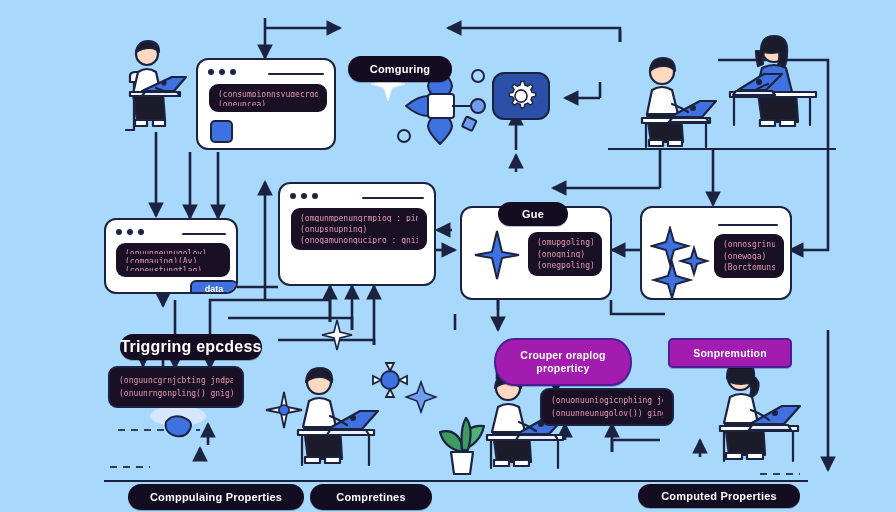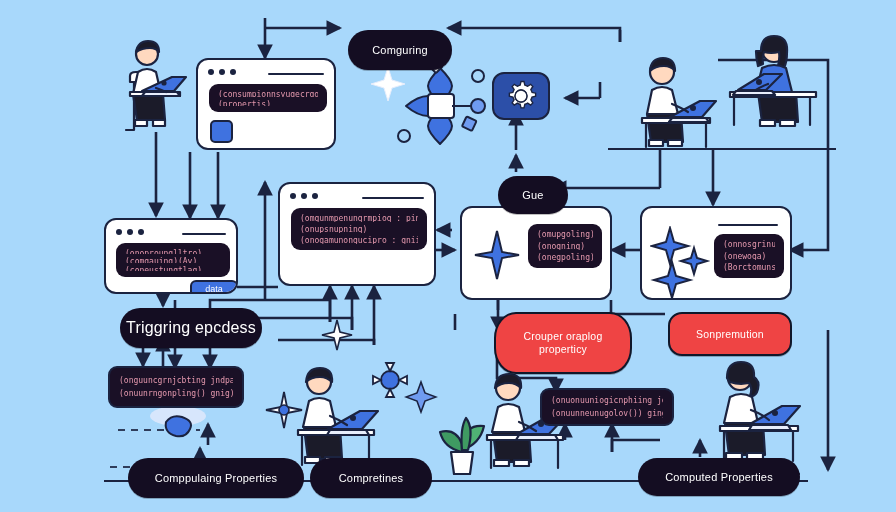--- a/index.html
+++ b/index.html
@@ -13,29 +13,30 @@
 
   
   .pill{
     position:absolute;
     background:#140d22;
     color:#ffffff;
     border-radius:999px;
     display:flex;align-items:center;justify-content:center;
     text-align:center;
     letter-spacing:.2px;
-    font-weight:400;
+    font-weight:700;
     box-shadow:0 1px 0 rgba(0,0,0,.25);
     z-index:40;
     white-space:nowrap;
-    padding:7px 12px;
+    padding:0 12px;
+    margin-top:26px;
   }
   .pill.blue{
-    background:#ef4444;
-    border:2px solid #0f172a;
+    background:#a21caf;
+    border:2px solid #4c1d95;
     color:#fff;
   }
   .pill.cloudy{
     border-radius:22px/26px;
   }
 
   
   .win{
     position:absolute;
     background:#ffffff;
@@ -66,21 +67,21 @@
     overflow:hidden;
     opacity:.92;
   }
   .btn-blue{
     position:absolute;
     background:#3f72e0;
     border:2px solid #1b2340;
     border-radius:6px;
     color:#fff;
     font-size:9px;
-    font-weight:400;
+    font-weight:700;
     display:flex;align-items:center;justify-content:center;
   }
   .swatch{
     position:absolute;
     background:#3f72e0;
     border:2px solid #1b2340;
     border-radius:5px;
   }
   .gearbox{
     position:absolute;
@@ -390,34 +391,34 @@
 
   <div class="win" style="left:196px;top:58px;width:140px;height:92px;">
     <div class="dots">
         <i></i>
         <i></i>
         <i></i>
       </div>
     <div class="urlbar" style="width:56px;"></div>
     <div class="code" style="left:11px;top:24px;width:118px;height:28px;">
       <span>(consumpionnsyugecrgo : gohing)</span>
-      <span>(propertis)</span>
+      <span>(oneuncea)</span>
     </div>
     <div class="swatch" style="left:12px;top:60px;width:19px;height:19px;"></div>
   </div>
 
   <div class="win" style="left:104px;top:218px;width:134px;height:76px;">
     <div class="dots">
         <i></i>
         <i></i>
         <i></i>
       </div>
     <div class="urlbar" style="width:44px;"></div>
     <div class="code" style="left:10px;top:23px;width:114px;height:34px;">
-      <span>(onoprounglltro)</span>
+      <span>(onuunneunugolov)</span>
       <span>(comgauing)(Ay)</span>
       <span>(coneustungtlag)</span>
     </div>
     <div class="btn-blue" style="left:84px;top:60px;width:44px;height:14px;">data</div>
   </div>
 
   <div class="win" style="left:278px;top:182px;width:158px;height:104px;">
     <div class="dots">
         <i></i>
         <i></i>
@@ -428,21 +429,21 @@
       <span>(omgunmpenungrmpiog : pingin)</span>
       <span>(onupsnupning)</span>
       <span>(onogamunongucipro : gniing)</span>
     </div>
   </div>
 
   <div class="win" style="left:460px;top:206px;width:152px;height:94px;">
     <svg style="position:absolute;left:12px;top:22px;" width="46" height="50" viewBox="0 0 46 50">
       <path d="M23,1 L28,22 L45,25 L28,28 L23,49 L18,28 L1,25 L18,22 z" fill="#3f72e0" stroke="#1b2340" stroke-width="2"></path>
     </svg>
-    <div class="code" style="left:66px;top:16px;width:74px;height:44px;justify-content:center;">
+    <div class="code" style="left:66px;top:24px;width:74px;height:44px;justify-content:center;">
       <span>(omupgoling)</span>
       <span>(onogning)</span>
       <span>(onegpoling)</span>
     </div>
   </div>
 
   <div class="win" style="left:640px;top:206px;width:152px;height:94px;">
     <div class="urlbar" style="width:60px;top:16px;right:12px;"></div>
     <svg style="position:absolute;left:8px;top:18px;" width="62" height="72" viewBox="0 0 62 72">
       <g stroke="#1b2340" stroke-width="2" fill="#3f72e0">
@@ -480,21 +481,21 @@
 
   <div class="pill" style="left:498px;top:176px;width:46px;height:24px;font-size:11px;">Gue</div>
 
   <div class="pill" style="left:120px;top:308px;width:118px;height:26px;font-size:16px;">Triggring epcdess</div>
 
   <div class="pill blue cloudy" style="left:494px;top:312px;width:110px;height:44px;font-size:10.5px;line-height:13px;flex-direction:column;">
     <span>Crouper oraplog</span>
     <span>properticy</span>
   </div>
 
-  <div class="pill blue" style="left:668px;top:312px;width:96px;height:26px;font-size:10.5px;border-radius:14px;">Sonpremution</div>
+  <div class="pill blue" style="left:668px;top:312px;width:96px;height:26px;font-size:10.5px;border-radius:5px;">Sonpremution</div>
 
   <div class="pill" style="left:128px;top:458px;width:152px;height:26px;font-size:11px;">Comppulaing Properties</div>
 
   <div class="pill" style="left:310px;top:458px;width:98px;height:26px;font-size:11px;">Compretines</div>
 
   <div class="pill" style="left:638px;top:458px;width:138px;height:24px;font-size:11px;">Computed Properties</div>
 
   <div class="floor" style="left:104px;right:88px;top:480px;"></div>
   <div class="floor" style="left:608px;right:60px;top:148px;"></div>
 

